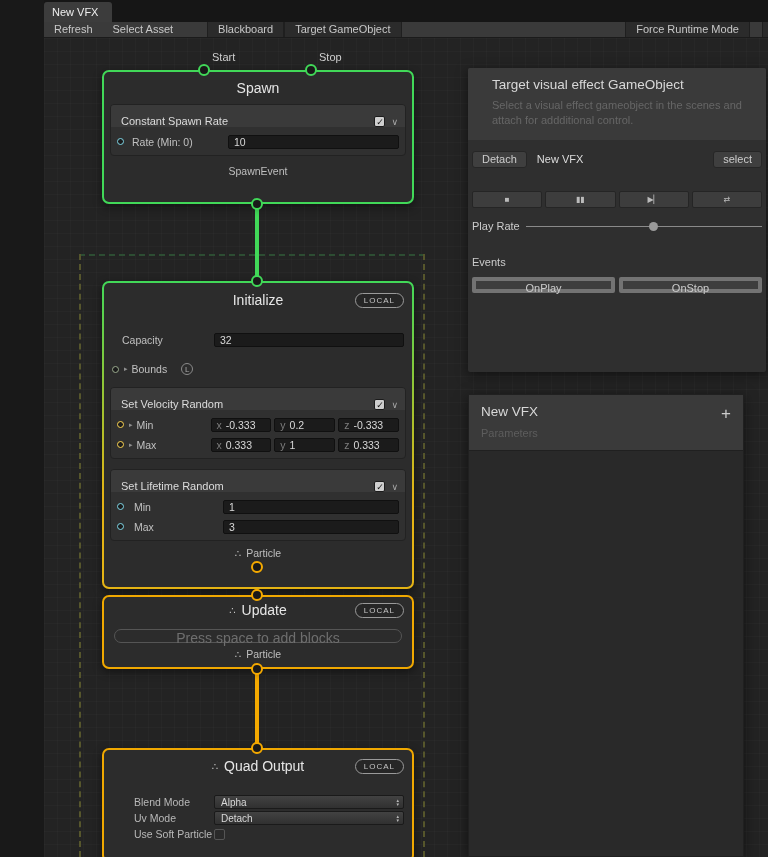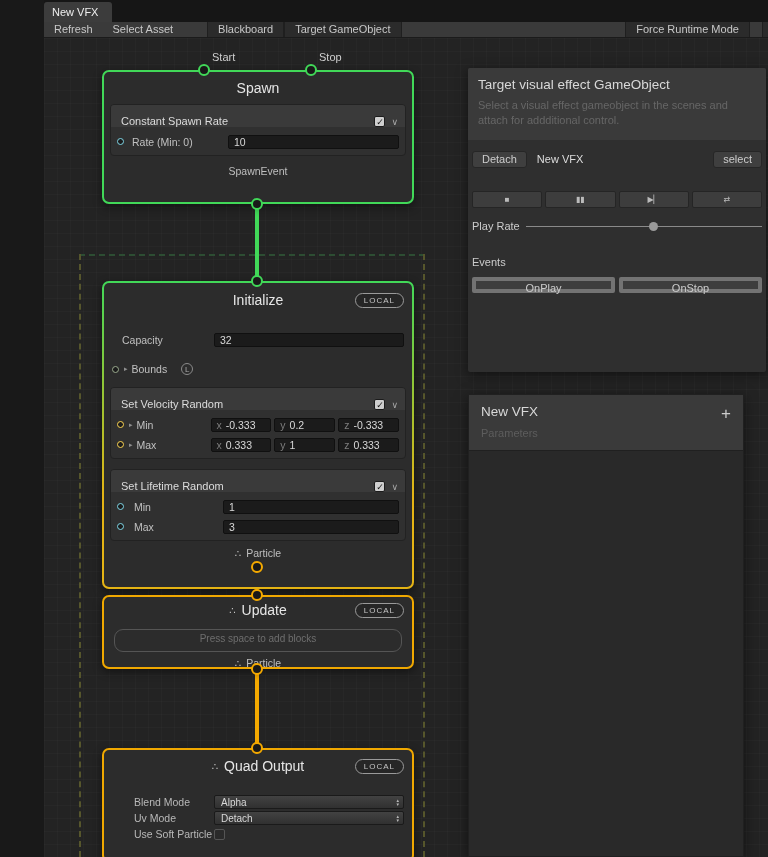--- a/index.html
+++ b/index.html
@@ -83,37 +83,37 @@
     font-size:10.5px; color:#c0c0c0; }
   .ilabel { width:92px; flex:none; }
   .irow .field { flex:1; }
   .brow { display:flex; align-items:center; height:18px; padding:0 8px; font-size:10.5px; color:#c0c0c0; }
   .lbadge { width:12px; height:12px; border:1px solid #8a8a8a; border-radius:50%; color:#aaa;
     font-size:8px; line-height:11px; text-align:center; margin-left:14px; }
 
   .out-label { display:flex; justify-content:center; align-items:center; gap:5px;
     color:#bfbfbf; font-size:10.5px; }
 
-  .placeholder { margin:6px 10px 0; border:1px solid #555; border-radius:9px; height:23px;
-    text-align:center; color:#6e6e6e; font-size:10px; line-height:17px; }
+  .placeholder { margin:6px 10px 0; border:1px solid #555; border-radius:9px; height:14px;
+    text-align:center; color:#6e6e6e; font-size:14px; line-height:17px; }
 
   .qrow { display:flex; align-items:center; height:16px; padding:0 8px 0 30px;
     font-size:10.5px; color:#b8b8b8; }
   .qlabel { width:80px; flex:none; }
   .dropdown { flex:1; height:14px; background:linear-gradient(#424242,#303030);
     border:1px solid #1a1a1a; border-radius:2px; display:flex; align-items:center;
     padding:0 4px 0 6px; color:#d8d8d8; }
   .dd-val { flex:1; font-size:10px; line-height:13px; }
   .dd-arrows { display:flex; flex-direction:column; font-size:5px; line-height:4px; color:#bbb; }
 
   
   .tpanel { left:424px; top:30px; width:298px; height:304px; background:#2f2f2f;
     box-shadow:0 3px 12px rgba(0,0,0,.5); z-index:5; border-radius:2px; }
   .tpanel, .bpanel { position:absolute; }
-  .tp-header { background:#3a3a3a; padding:9px 10px 12px; border-radius:2px 2px 0 0; }
+  .tp-header { background:#3a3a3a; padding:9px 24px 12px; border-radius:2px 2px 0 0; }
   .tp-title { font-size:13.5px; color:#d8d8d8; }
   .tp-sub { font-size:11px; color:#666; margin-top:6px; line-height:1.35; max-width:276px; }
   .tp-body { padding:0 4px; }
   .detach-row { display:flex; align-items:center; margin-top:11px; }
   .btn { background:#3f3f3f; border:1px solid #262626; border-radius:3px; color:#ccc;
     font-size:11px; height:17px; line-height:15px; padding:0 9px; }
   .asset-name { margin-left:10px; color:#ddd; font-size:11px; flex:1; }
   .playback-row { display:flex; gap:3px; margin-top:23px; }
   .pb { flex:1; height:17px; background:#3d3d3d; border:1px solid #252525; border-radius:2px;
     color:#bbb; font-size:8px; text-align:center; line-height:15px; }

